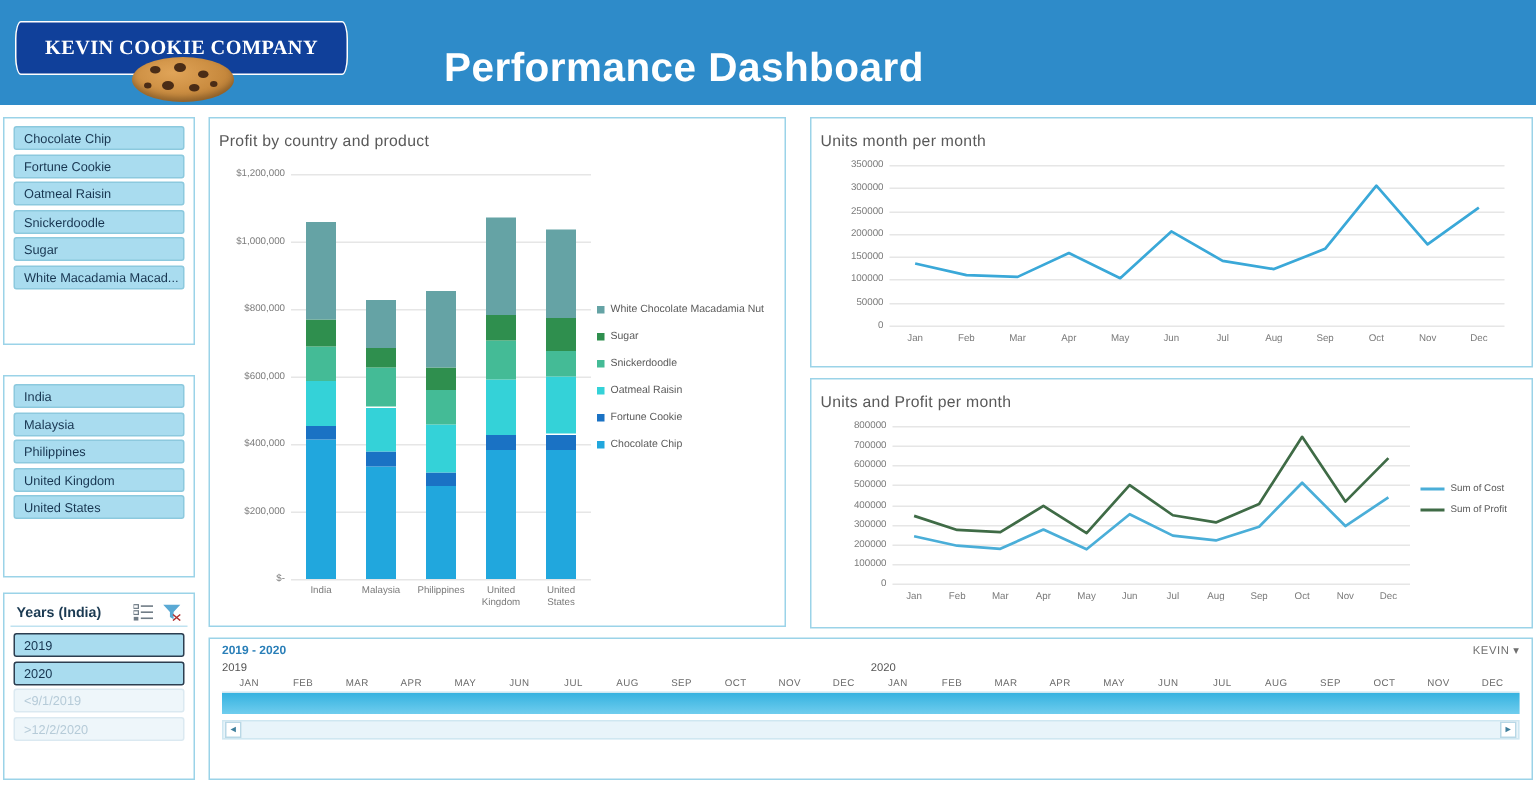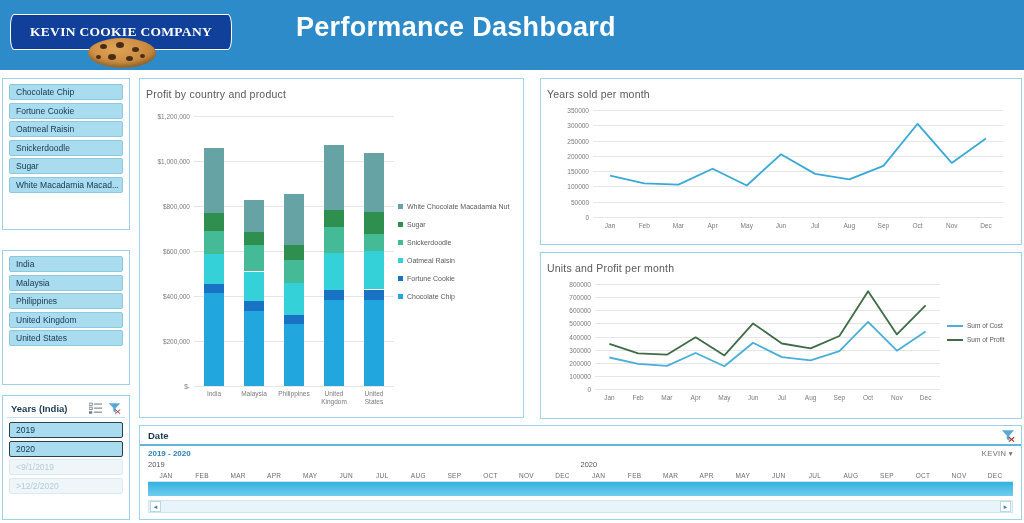--- a/index.html
+++ b/index.html
@@ -38,21 +38,21 @@
     font-family: "Liberation Serif", serif;
   }
   .cookie {
     position: absolute; left: 78px; top: 30px; width: 68px; height: 30px;
     background: radial-gradient(ellipse at 40% 35%, #e0a458 0%, #c98b3f 55%, #a96f2c 100%);
     border-radius: 50%;
     box-shadow: inset 0 -3px 4px rgba(0,0,0,.25);
   }
   .chip { position: absolute; background: #4a2c16; border-radius: 50%; }
   .dash-title {
-    position: absolute; left: 296px; top: 12px;
+    position: absolute; left: 296px; top: 30px;
     color: #ffffff; font-size: 27px; font-weight: bold; letter-spacing: .3px;
   }
 
   
   .panel {
     position: absolute; background: #ffffff;
     border: 1px solid #9bd3e8;
   }
 
   
@@ -305,21 +305,21 @@
         </div>
         <div class="legend-item">
           <span class="legend-sw" style="background: rgb(33, 167, 221);"></span>
           <span>Chocolate Chip</span>
         </div>
       </div>
   </div>
 </div>
 
 <div class="panel chart-card" style="left:540px;top:78px;width:482px;height:167px;">
-  <div class="chart-title">Years sold per month</div>
+  <div class="chart-title">Units month per month</div>
   <div style="position:relative;width:100%;height:138px;">
     <div id="units-plot" class="plot" style="position:absolute;left:46px;top:10px;width:410px;height:107px;">
         <div class="gridline" style="top: 107px;"></div>
         <div class="ylab" style="top: 107px;">0</div>
         <div class="gridline" style="top: 91.7143px;"></div>
         <div class="ylab" style="top: 91.7143px;">50000</div>
         <div class="gridline" style="top: 76.4286px;"></div>
         <div class="ylab" style="top: 76.4286px;">100000</div>
         <div class="gridline" style="top: 61.1429px;"></div>
         <div class="ylab" style="top: 61.1429px;">150000</div>
@@ -396,27 +396,20 @@
         </div>
         <div class="line-legend-item">
           <span class="line-sw" style="background: rgb(63, 107, 70);"></span>
           <span>Sum of Profit</span>
         </div>
       </div>
   </div>
 </div>
 
 <div class="panel" style="left:139px;top:425px;width:883px;height:95px;">
-  <div class="tl-head">
-    <span class="tl-title">Date</span>
-    <svg style="width:14px;height:13px;" viewBox="0 0 16 14">
-      <path d="M1 1 H15 L9.5 7 V13 L6.5 11 V7 Z" fill="#5aa9d4"></path>
-      <path d="M9 9 L15 14 M15 9 L9 14" stroke="#b03030" stroke-width="1.2"></path>
-    </svg>
-  </div>
   <div style="display:flex;align-items:center;justify-content:space-between;padding:3px 8px 0 8px;">
     <span class="tl-range">2019 - 2020</span>
     <span class="tl-months">
       <span>KEVIN</span> <span>▾</span>
     </span>
   </div>
   <div style="position:relative;height:12px;margin:2px 8px 0 8px;">
     <span class="tl-year" style="position:absolute;left:0;">2019</span>
     <span class="tl-year" style="position:absolute;left:50%;">2020</span>
   </div>

